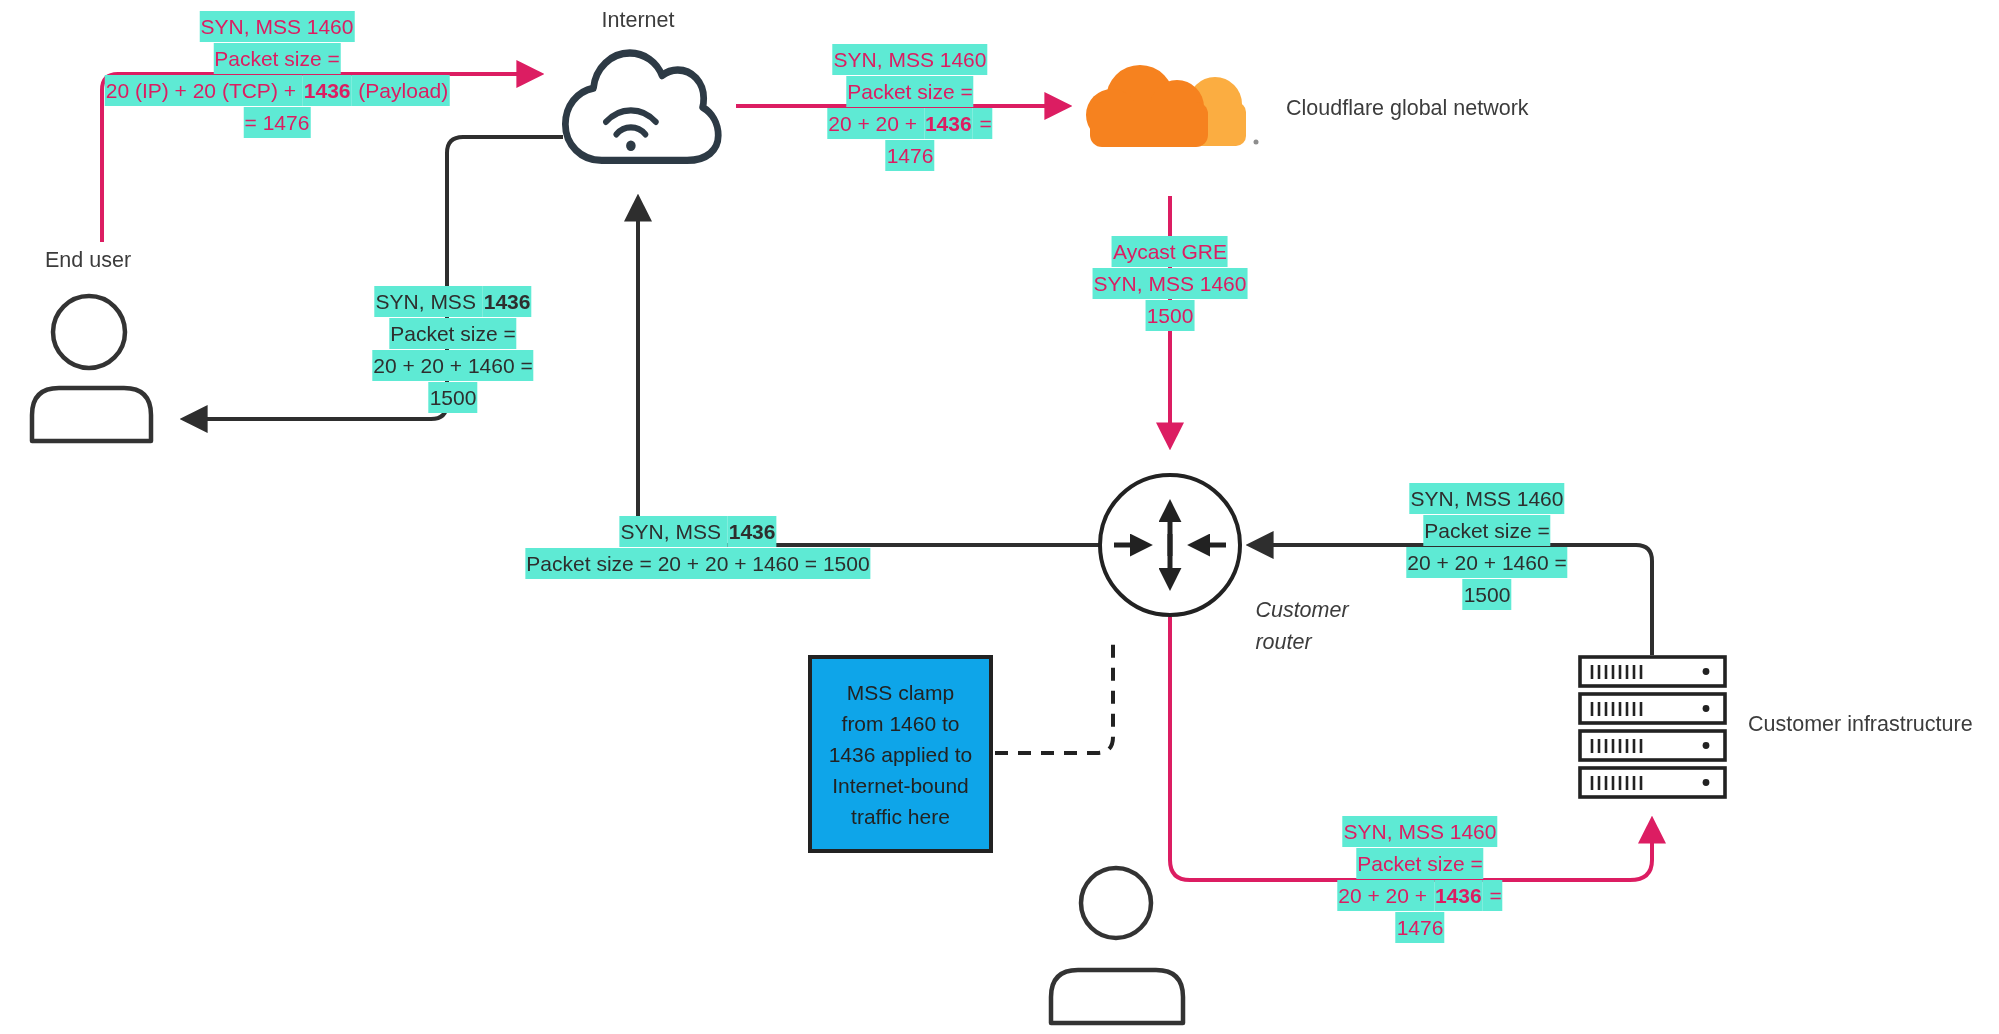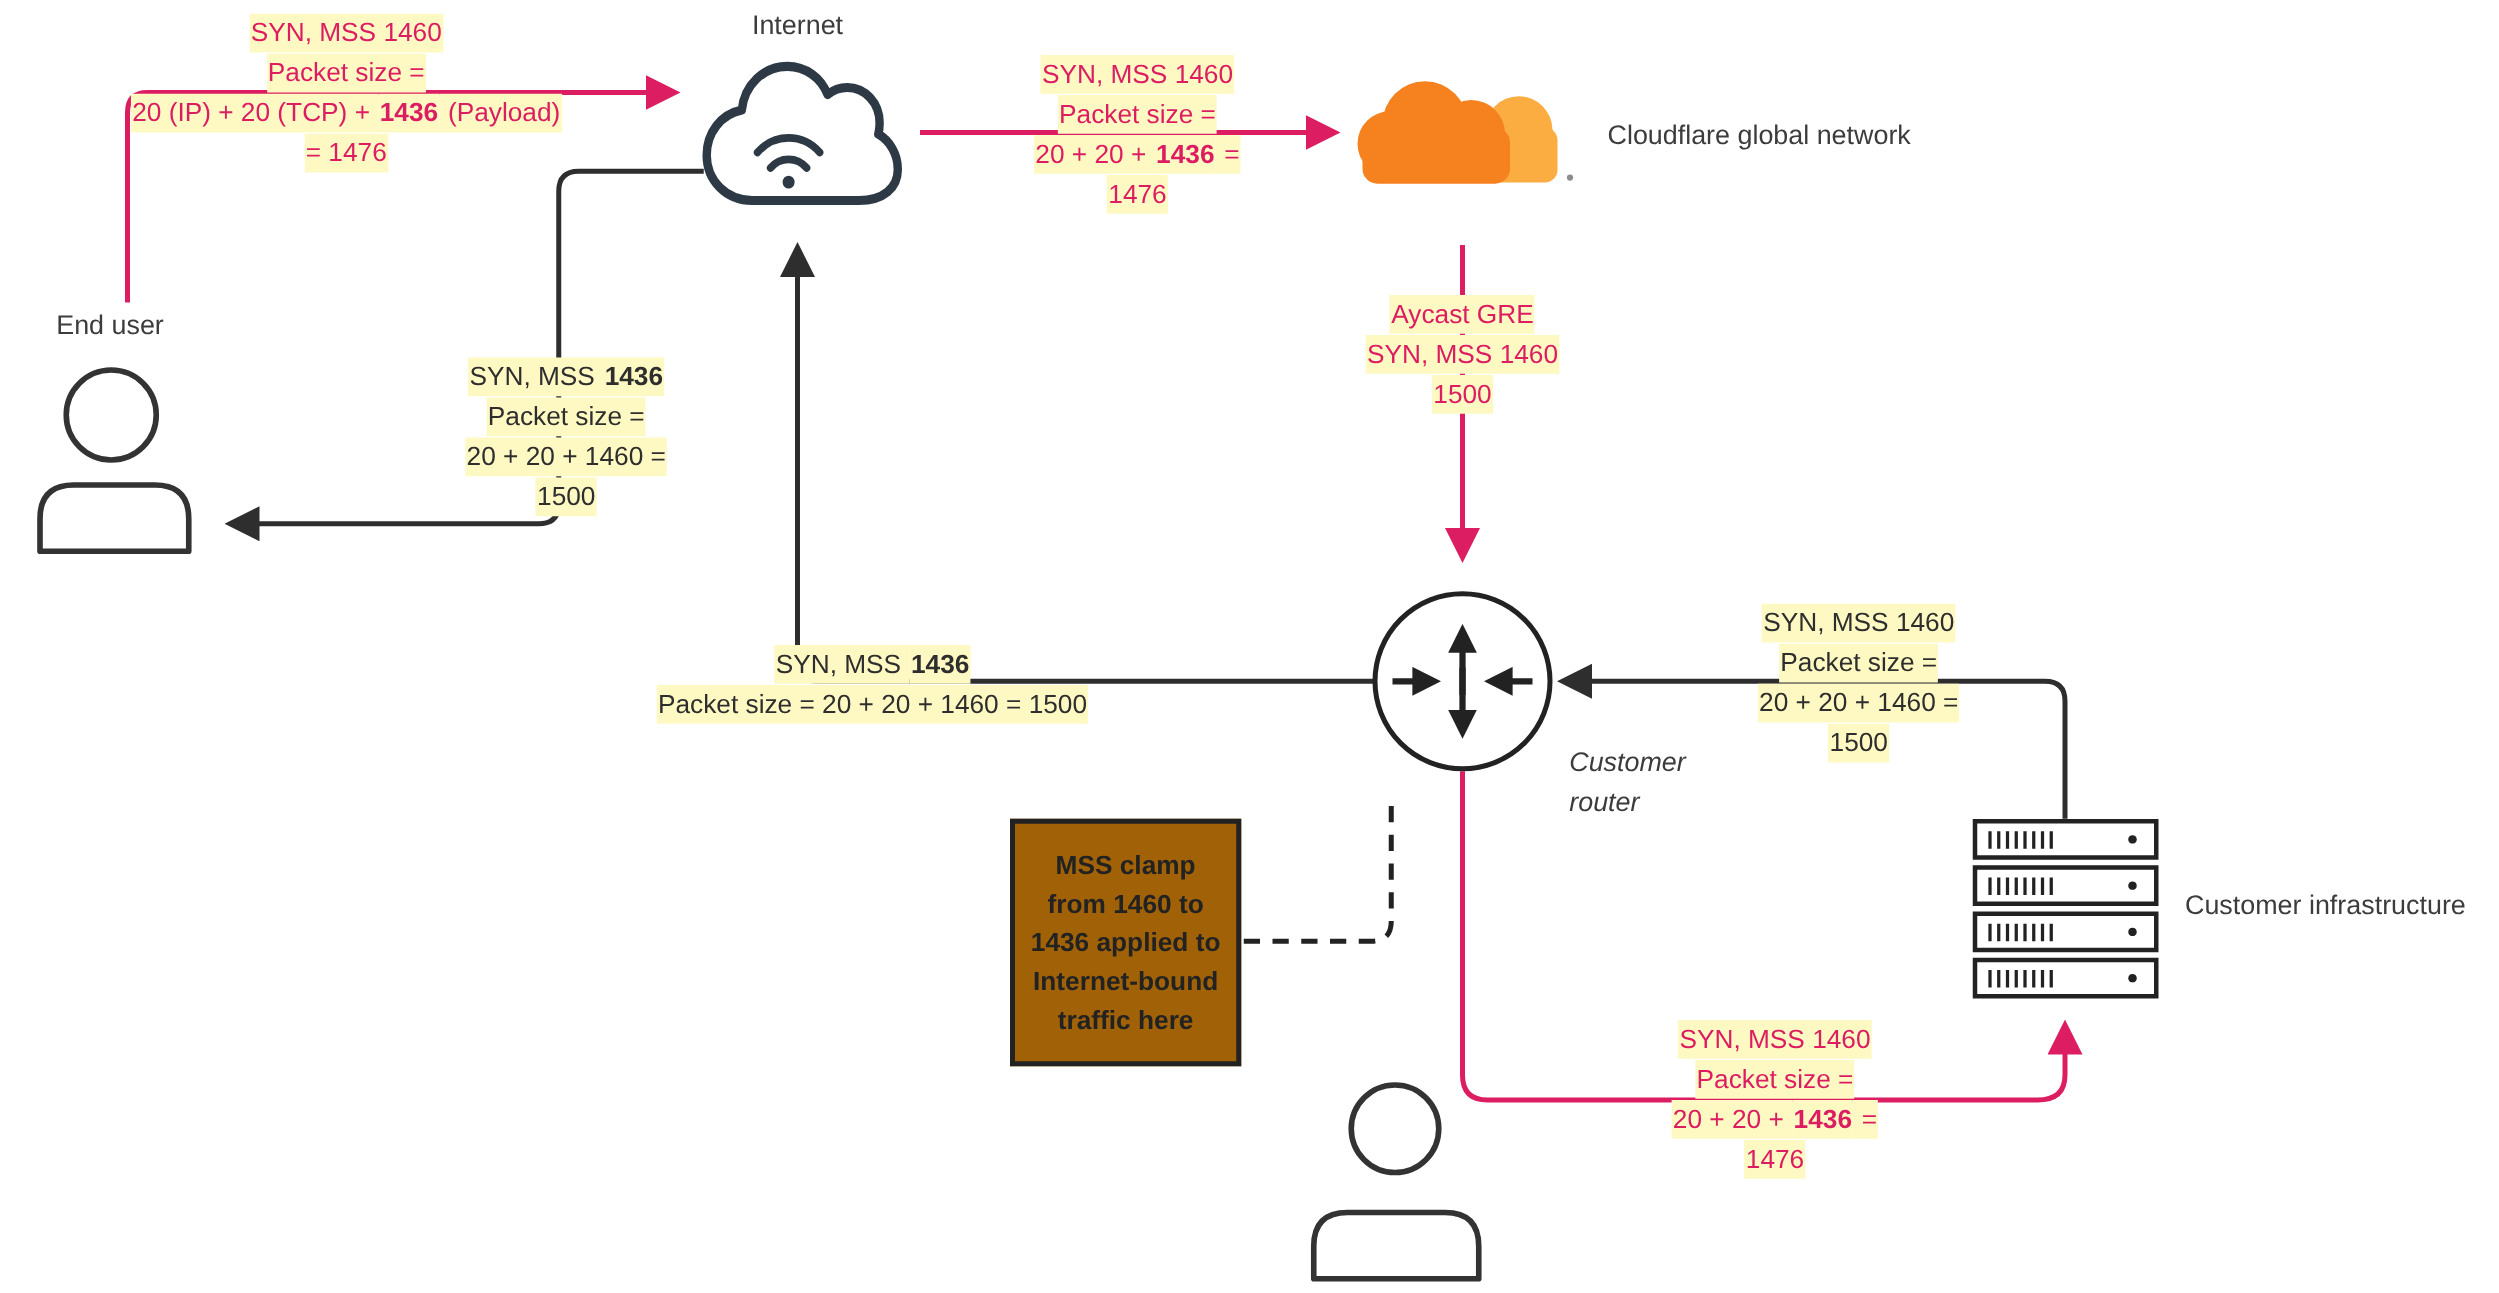--- a/index.html
+++ b/index.html
@@ -5,33 +5,33 @@
   html,body{margin:0;padding:0;background:#fff;}
   #canvas{
     position:relative;width:1999px;height:1034px;background:#fff;overflow:hidden;
     font-family:"Liberation Sans","DejaVu Sans",sans-serif;
   }
   svg.layer{position:absolute;left:0;top:0;}
   .flow-label{
     position:absolute;transform:translateX(-50%);text-align:center;
     font-size:21px;line-height:32px;white-space:nowrap;
   }
-  .flow-label .tline span{background:#fef9c3;padding:4px 1px;}
+  .flow-label .tline span{background:#5eead4;padding:4px 1px;}
   .pink{color:#DC1D62;}
   .dark{color:#2e2e2e;}
   .b{font-weight:bold;}
   .node-label{
     position:absolute;font-size:21.5px;color:#3c3c3c;white-space:nowrap;line-height:32px;
   }
   .centered{transform:translateX(-50%);text-align:left;}
   .mss-box{
     position:absolute;left:808px;top:655px;width:185px;height:198px;
-    border:4px solid #222;background:#a16207;box-sizing:border-box;
+    border:4px solid #222;background:#0ea5e9;box-sizing:border-box;
     display:flex;flex-direction:column;justify-content:center;
-    text-align:center;font-size:21px;line-height:31px;color:#222;font-weight:bold;
+    text-align:center;font-size:21px;line-height:31px;color:#222;
   }
 </style>
 </head>
 <body>
 
 <div id="canvas">
 
   <svg class="layer" width="1999" height="1034" viewBox="0 0 1999 1034">
     <defs>
       <marker id="ab" viewBox="0 0 10 10" refX="7" refY="5" markerWidth="7" markerHeight="7" orient="auto-start-reverse">

